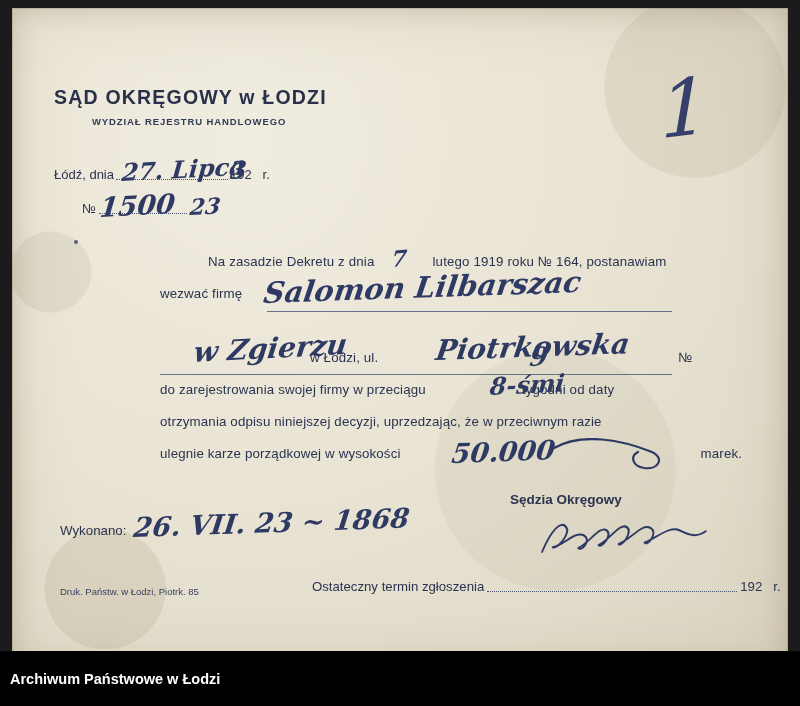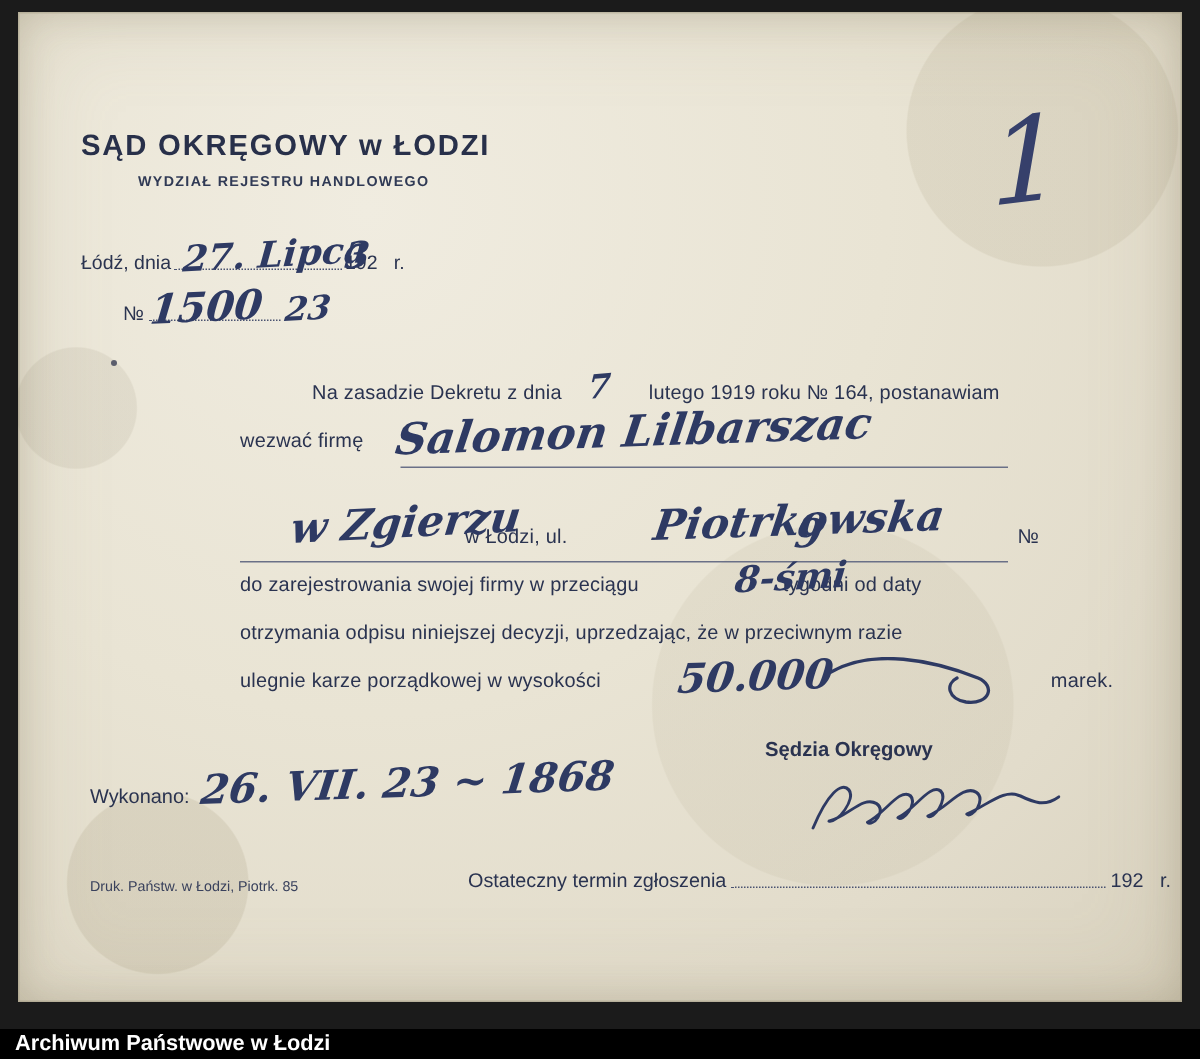--- a/index.html
+++ b/index.html
@@ -288,21 +288,21 @@
     transform: rotate(-3deg) skewX(-12deg);
     letter-spacing: -1px;
   }
 
   
   #caption-bar {
     position: absolute;
     left: 0;
     bottom: 0;
     width: 800px;
-    height: 20px;
+    height: 55px;
     background: #000;
     display: flex;
     align-items: center;
   }
   #caption-text {
     color: #ffffff;
     font-size: 14.5px;
     font-weight: bold;
     margin-left: 10px;
     font-family: "Liberation Sans", sans-serif;

